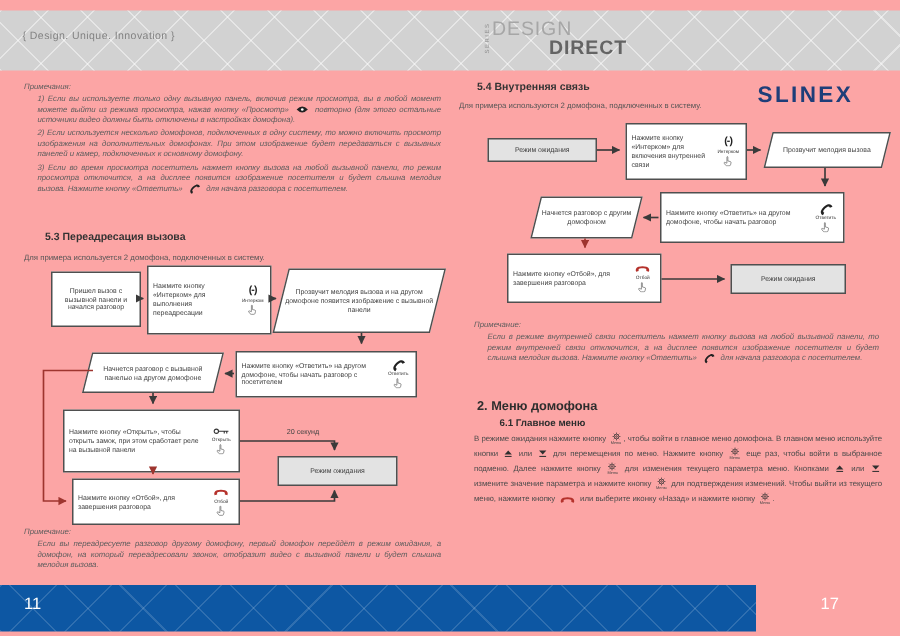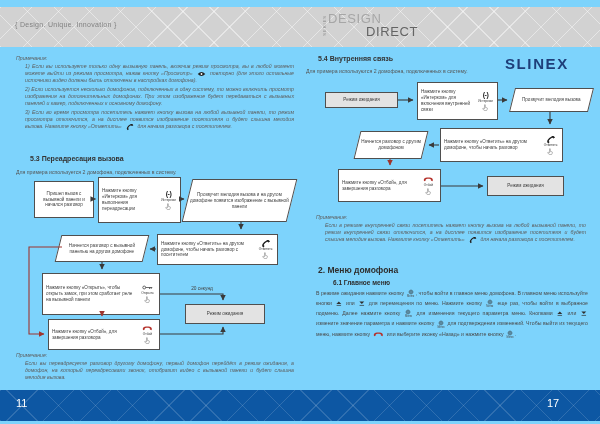--- a/index.html
+++ b/index.html
@@ -1,30 +1,30 @@
 <!DOCTYPE html>
 <html><head>
 <meta charset="utf-8">
 <style>
   html,body{margin:0;padding:0;background:#888;}
-  .page{position:relative;width:600px;height:424px;background:#7dd3fc;overflow:hidden;
+  .page{position:relative;width:600px;height:424px;background:#fca5a5;overflow:hidden;
         font-family:"Liberation Sans",sans-serif;color:#444;}
   
   .band-top{position:absolute;left:0;top:7px;width:600px;height:40px;background-color:#d2d2d2;
     background-image:
       repeating-linear-gradient(45deg, rgba(255,255,255,.45) 0 1px, transparent 1px 22px),
       repeating-linear-gradient(135deg, rgba(255,255,255,.45) 0 1px, transparent 1px 22px);}
   .tagline{position:absolute;left:15px;top:14px;font-size:7px;color:#828282;letter-spacing:.3px;}
   .logo{position:absolute;left:322px;top:5px;display:flex;align-items:center;}
   .series{writing-mode:vertical-rl;transform:rotate(180deg);font-size:4px;color:#8f8f8f;
           letter-spacing:1px;line-height:5px;margin-right:1px;}
   .logoline1{font-size:13px;line-height:13px;color:#a6a6a6;letter-spacing:.6px;}
-  .logoline2{font-size:13px;line-height:13px;color:#646464;font-weight:400;letter-spacing:.6px;padding-left:38px;}
+  .logoline2{font-size:13px;line-height:13px;color:#646464;font-weight:700;letter-spacing:.6px;padding-left:38px;}
   .brand{position:absolute;left:505px;top:12px;font-size:15px;font-weight:800;color:#1e3e79;letter-spacing:1.6px;margin-top:36px;}
-  .band-bottom{position:absolute;left:0;top:390px;width:600px;height:31px;background-color:#0d57a3;
+  .band-bottom{position:absolute;left:0;top:390px;width:504px;height:31px;background-color:#0d57a3;
     background-image:
       repeating-linear-gradient(45deg, rgba(255,255,255,.14) 0 1px, transparent 1px 26px),
       repeating-linear-gradient(135deg, rgba(255,255,255,.14) 0 1px, transparent 1px 26px);}
   .pageno{position:absolute;color:#fff;font-size:11px;top:7px;}
   .pn-l{left:16px;} .pn-r{left:547px;}
   
   .h-sec{position:absolute;font-size:7px;font-weight:700;color:#333;}
   .h-cap{position:absolute;font-size:5.2px;color:#555;}
   .h-chap{position:absolute;font-size:8.5px;font-weight:700;color:#2e2e2e;}
   .h-sub{position:absolute;font-size:6.5px;font-weight:700;color:#2e2e2e;}

